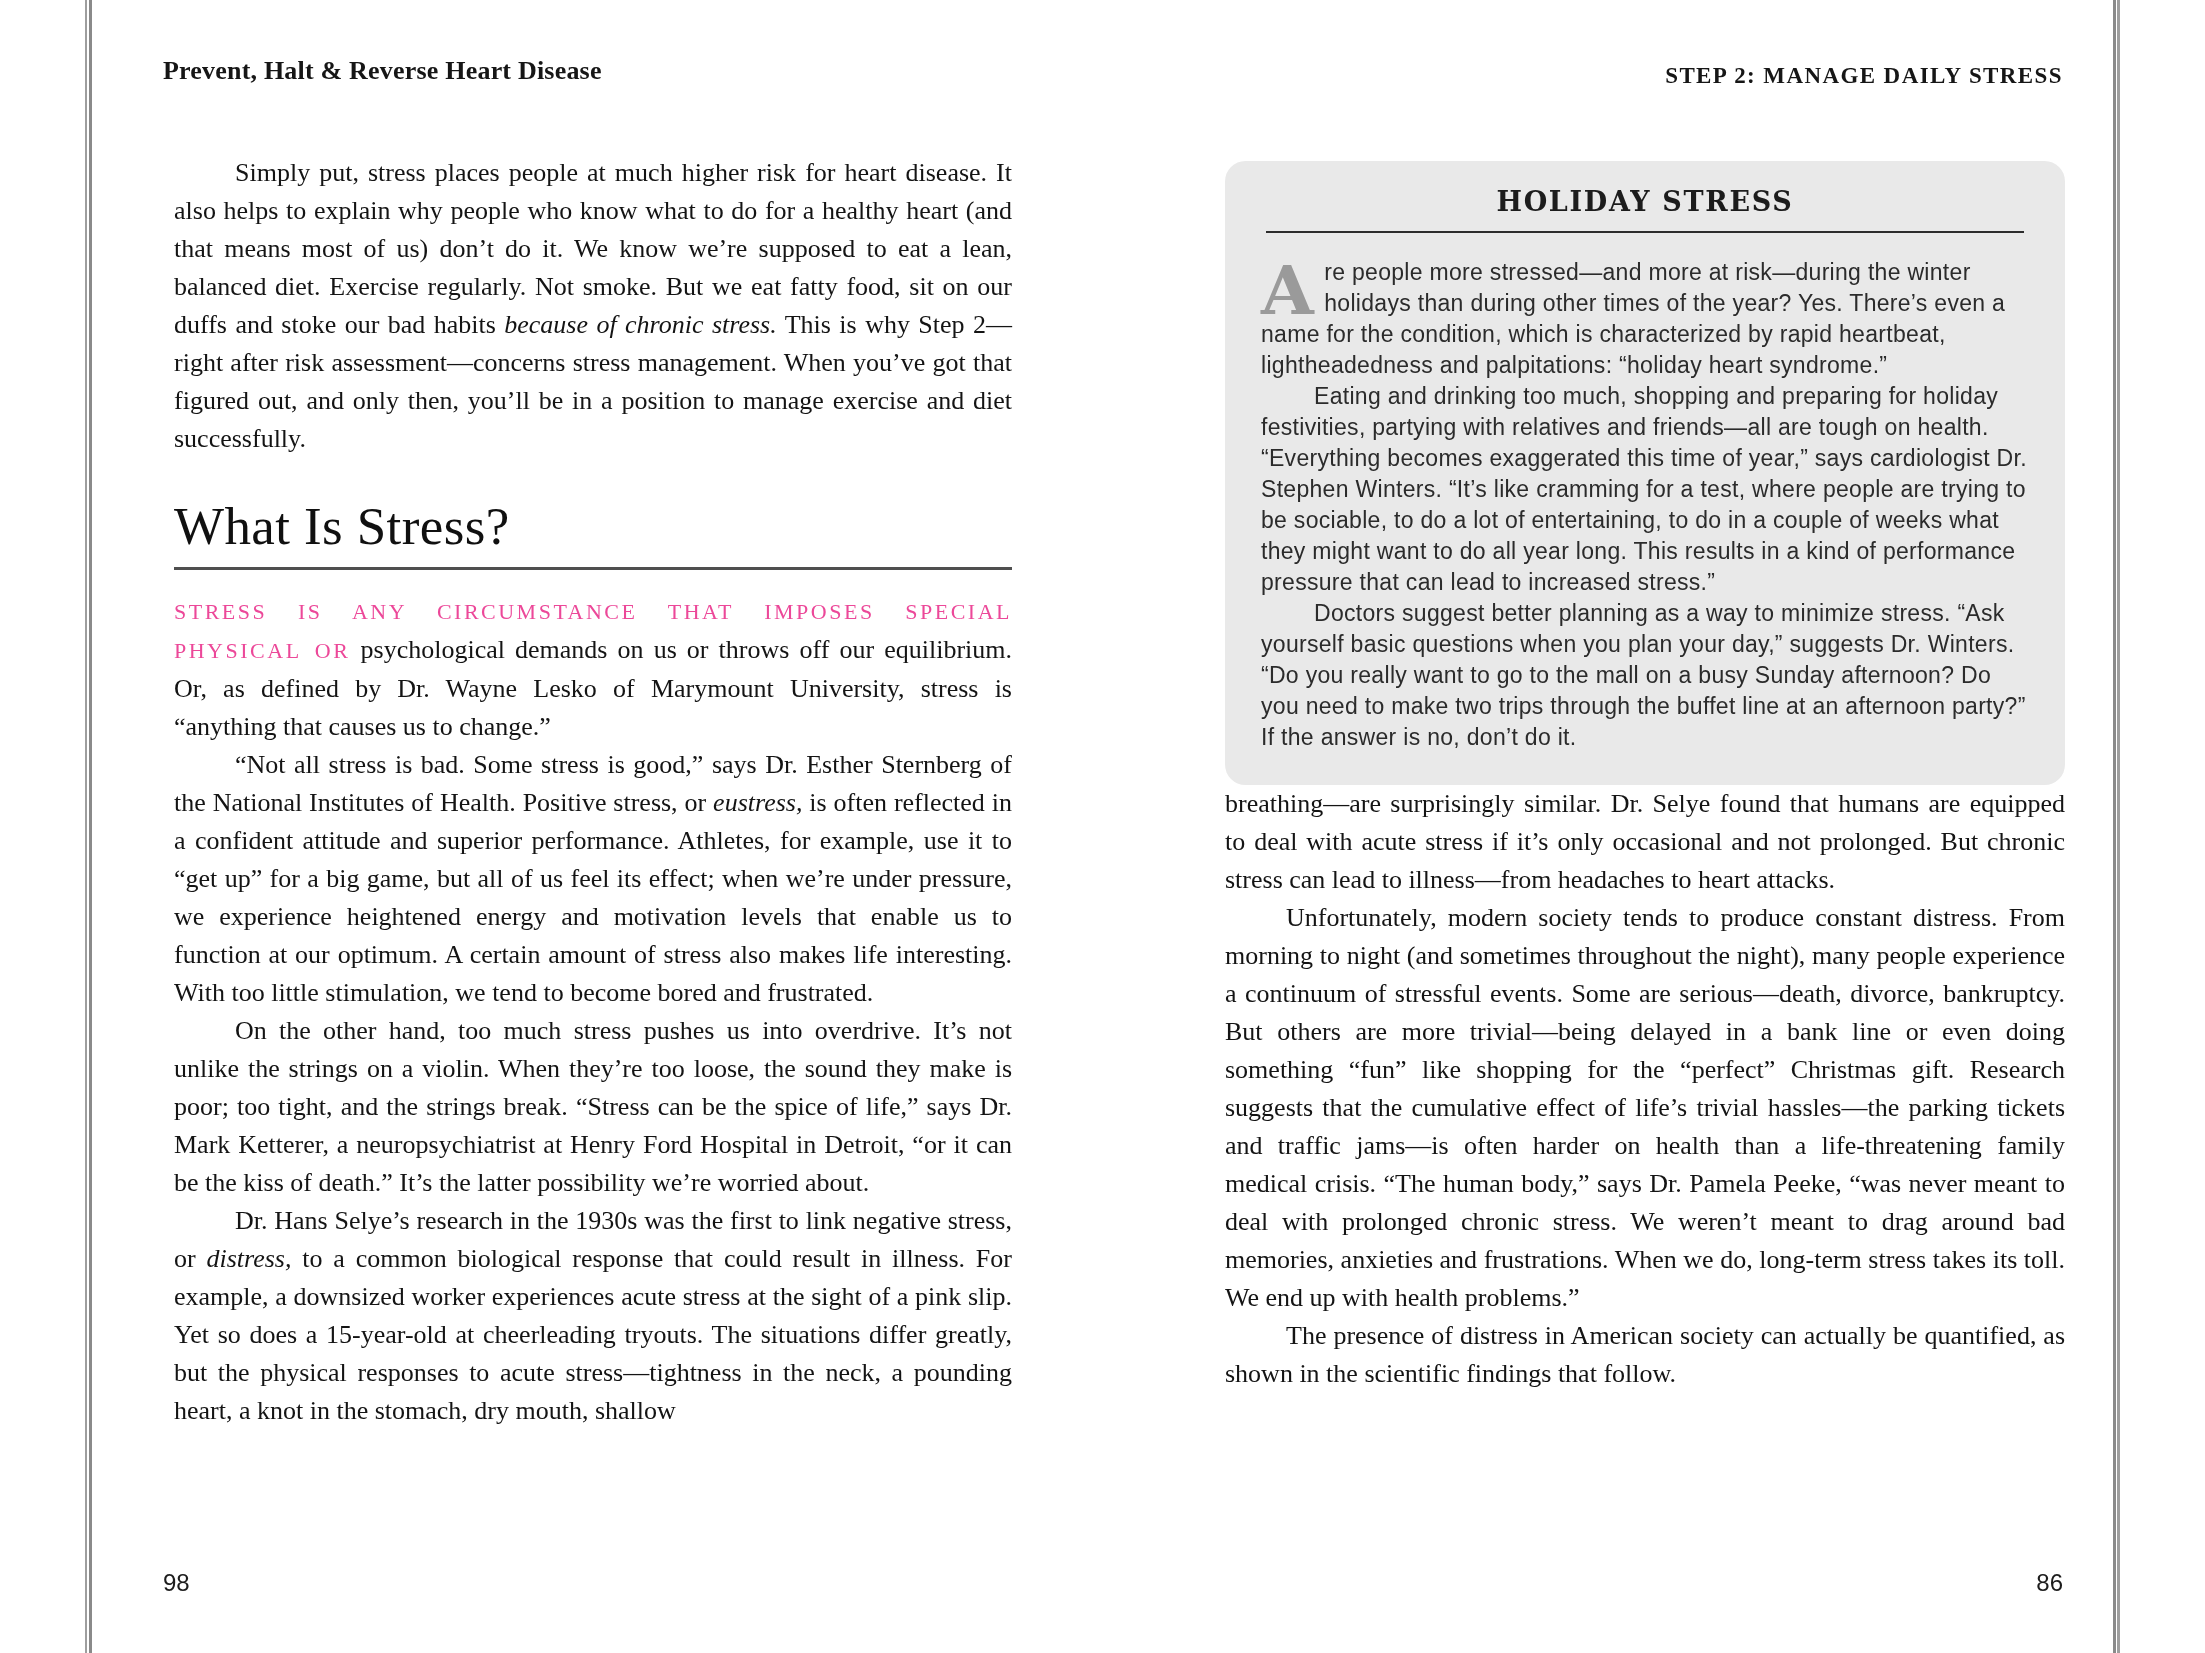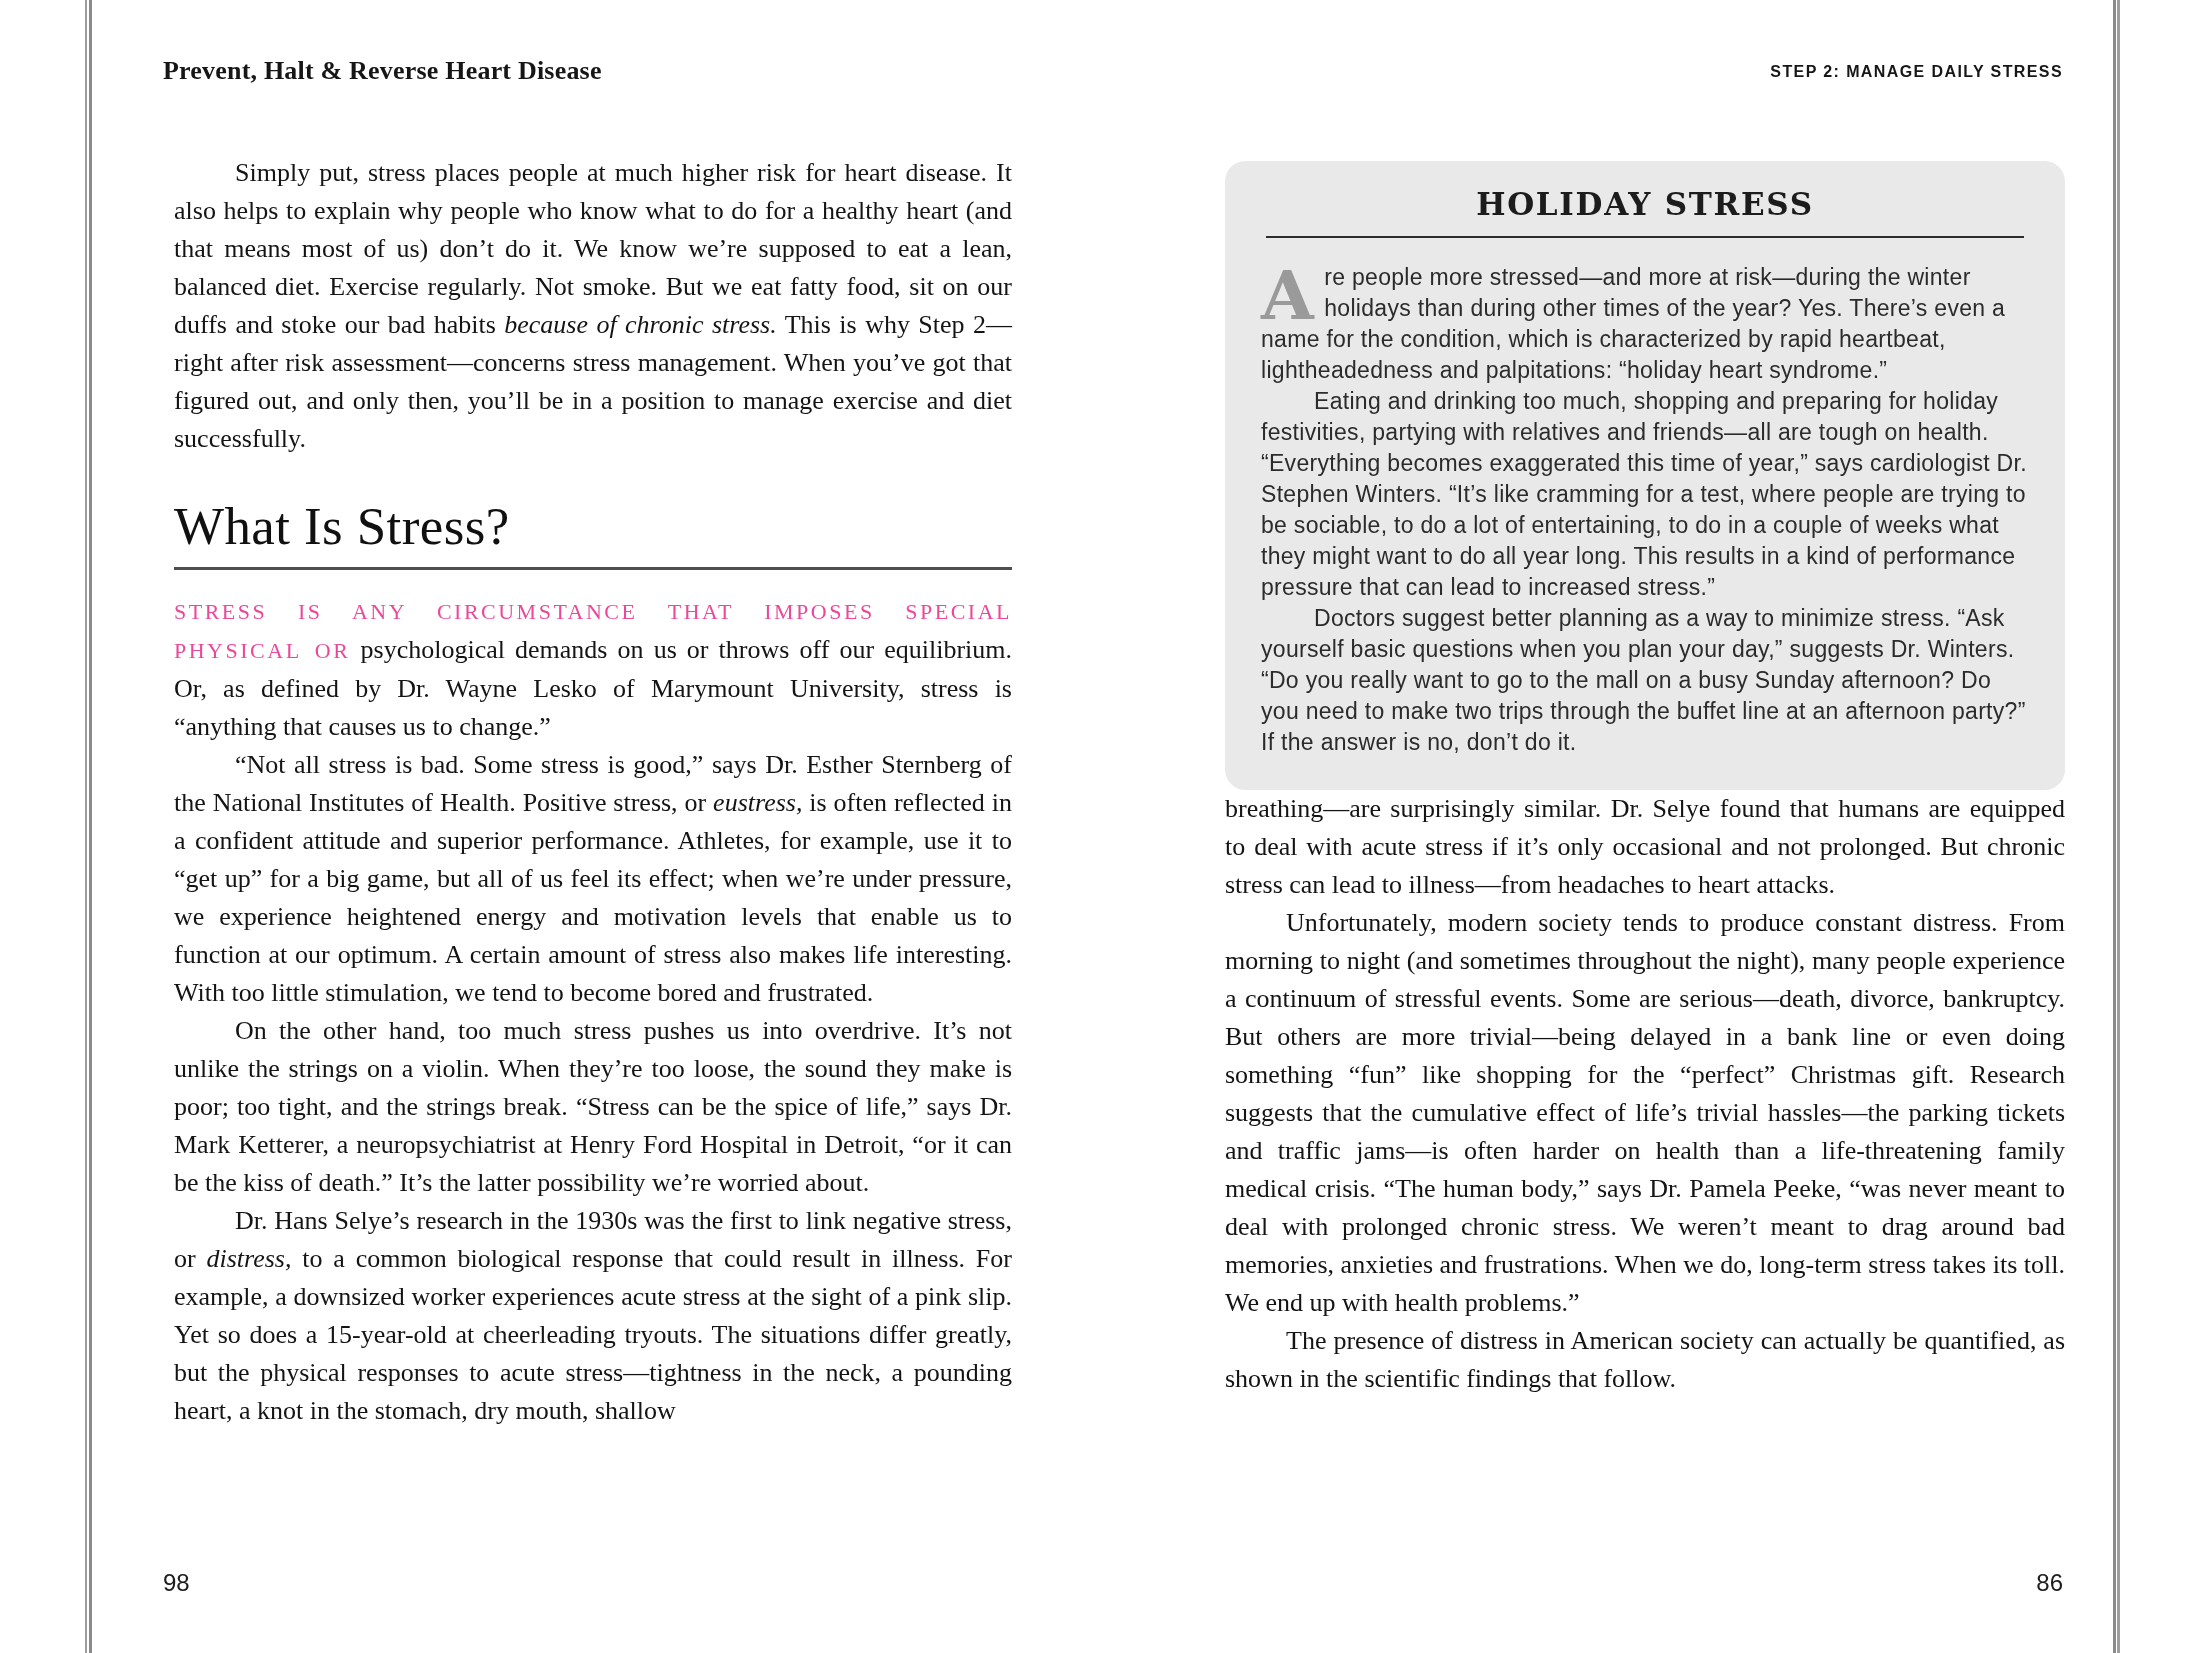--- a/index.html
+++ b/index.html
@@ -12,22 +12,22 @@
   .edge-left-thick{left:89px;width:3.4px;background:#8a8a8a;}
   .edge-right-thick{left:2113px;width:2.5px;background:#8a8a8a;}
   .edge-right-thin{left:2117px;width:2.5px;background:#9e9e9e;}
 
   .header-left{
     position:absolute;left:163px;top:56px;
     font-weight:bold;font-size:26px;letter-spacing:0.2px;color:#161616;
   }
   .header-right{
     position:absolute;right:142px;top:63px;
-    font-family:Liberation Sans, sans-serif;font-weight:bold;
-    font-size:16px;letter-spacing:1.4px;color:#161616;
+    font-family:Liberation Serif, serif;font-weight:bold;
+    font-size:23px;letter-spacing:1.4px;color:#161616;
   }
 
   .col-left{position:absolute;left:174px;top:154px;width:838px;}
   .col-right{position:absolute;left:1225px;top:161px;width:840px;}
 
   p.body{
     margin:0;font-size:26px;line-height:38px;text-align:justify;
     color:#141414;
   }
   p.indent{text-indent:61px;}
@@ -39,21 +39,21 @@
   }
   .h-rule{height:3.4px;background:#4f4f4f;margin:12px 0 22px;}
 
   .lead-caps{font-size:22px;letter-spacing:2.5px;word-spacing:2.5px;color:#ec4899;}
 
   .sidebar{
     background:#e9e9e9;border-radius:20.4px;padding:25.4px 36px 32px;
   }
   .sidebar-title{
     text-align:center;font-family:"DejaVu Serif",serif;font-weight:bold;
-    font-size:31px;letter-spacing:1.7px;color:#1c1c1c;
+    font-size:27px;letter-spacing:1.7px;color:#1c1c1c;
   }
   .sidebar-rule{height:2.5px;background:#2c2c2c;margin:13.6px 5.1px 24px;}
   p.side-p{
     margin:0;font-family:"Liberation Sans",sans-serif;font-size:23px;
     line-height:31px;color:#2b2b2b;text-align:left;letter-spacing:0.3px;
   }
   p.side-indent{text-indent:53px;}
   .dropcap{
     float:left;font-family:"DejaVu Serif",serif;font-weight:bold;
     font-size:68px;line-height:53px;color:#9a9a9a;margin:6.8px 10.2px 0 0;

